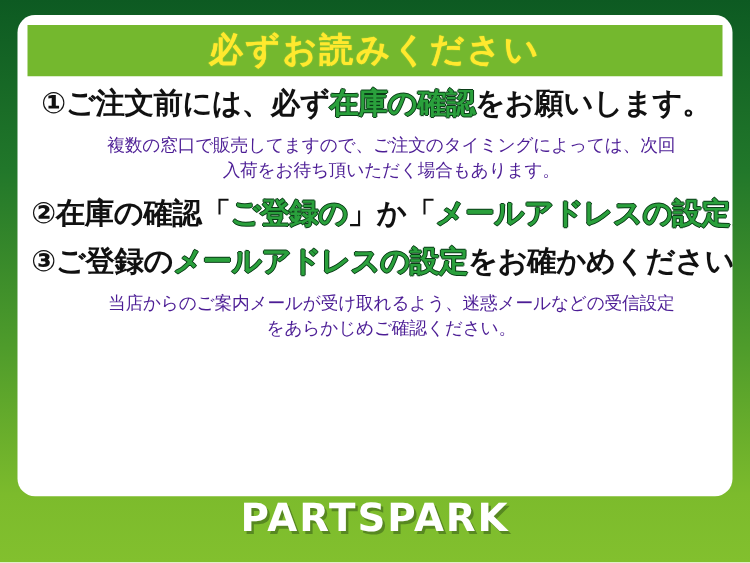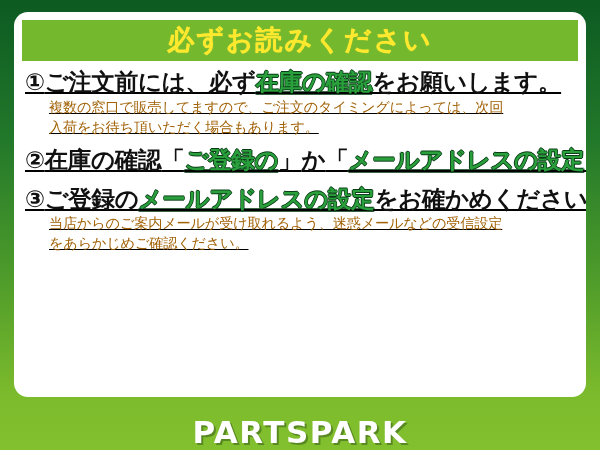--- a/index.html
+++ b/index.html
@@ -27,20 +27,21 @@
     position: absolute;
     left: 14px;
     top: 12px;
     width: 572px;
     height: 385px;
     box-sizing: border-box;
     background: #ffffff;
     border-radius: 14px;
     padding: 0;
     overflow: hidden;
+    text-align: center;
   }
 
   
   .header-band {
     position: absolute;
     left: 8px;
     top: 8px;
     width: 556px;
     height: 41px;
     background: #74b82e;
@@ -62,21 +63,20 @@
     position: absolute;
     left: 0;
     top: 54px;
     width: 572px;
     box-sizing: border-box;
     padding: 0 9px 0 11px;
   }
 
   .item {
     margin: 0;
-    text-decoration: underline;
   }
   .item-1 { margin-top: 2px; }
   .item-2 { margin-top: 9px; }
   .item-3 { margin-top: 10px; }
 
   .item-head {
     font-size: 23.5px;
     font-weight: bold;
     color: #111111;
     line-height: 1.22;
@@ -88,41 +88,41 @@
     color: #2aa03c;
     text-shadow:
       0.8px 0 0 #0b3d18,
       -0.8px 0 0 #0b3d18,
       0 0.8px 0 #0b3d18,
       0 -0.8px 0 #0b3d18;
   }
 
   .item-body {
     font-size: 14.2px;
-    color: #a16207;
+    color: #4c1d95;
     line-height: 1.42;
-    margin-top: 0;
+    margin-top: 10px;
     padding-left: 24px;
     letter-spacing: -0.2px;
     white-space: pre-line;
   }
 
   .item-head-line2 {
     padding-left: 24px;
   }
 
   
   .footer {
     position: absolute;
     left: 0;
     top: 397px;
     width: 600px;
     height: 53px;
     display: flex;
-    align-items: flex-end;
+    align-items: flex-start;
     justify-content: center;
   }
   .logo {
     color: #ffffff;
     font-size: 31px;
     font-weight: bold;
     letter-spacing: 1.5px;
     font-family: "DejaVu Sans", "Liberation Sans", sans-serif;
     text-shadow: 2px 2px 0 rgba(40,70,20,0.45);
   }

